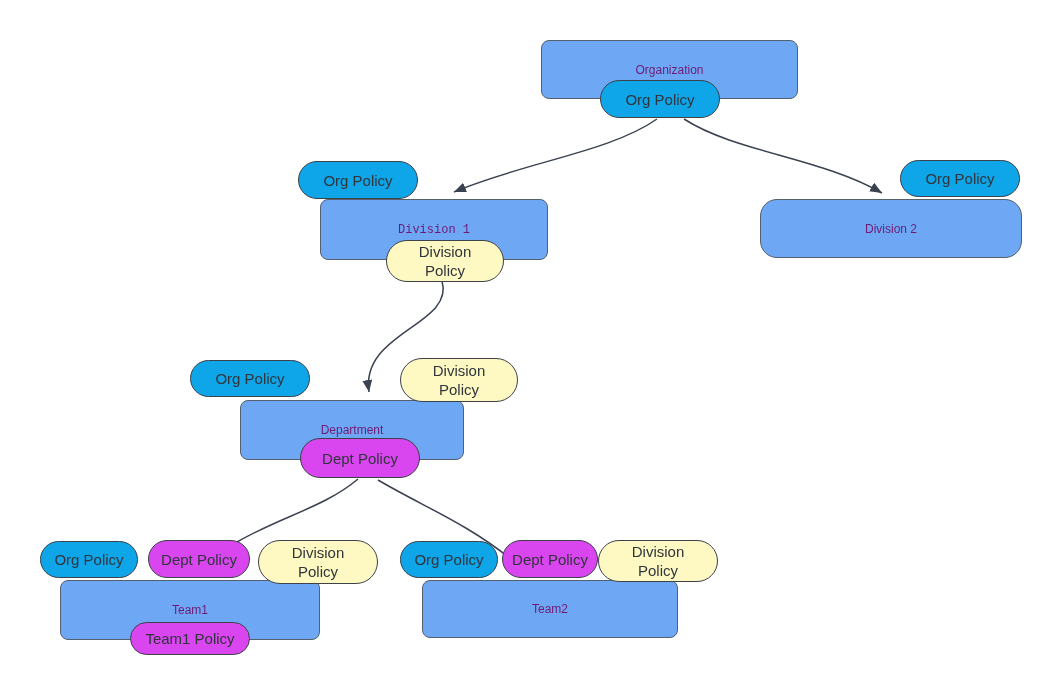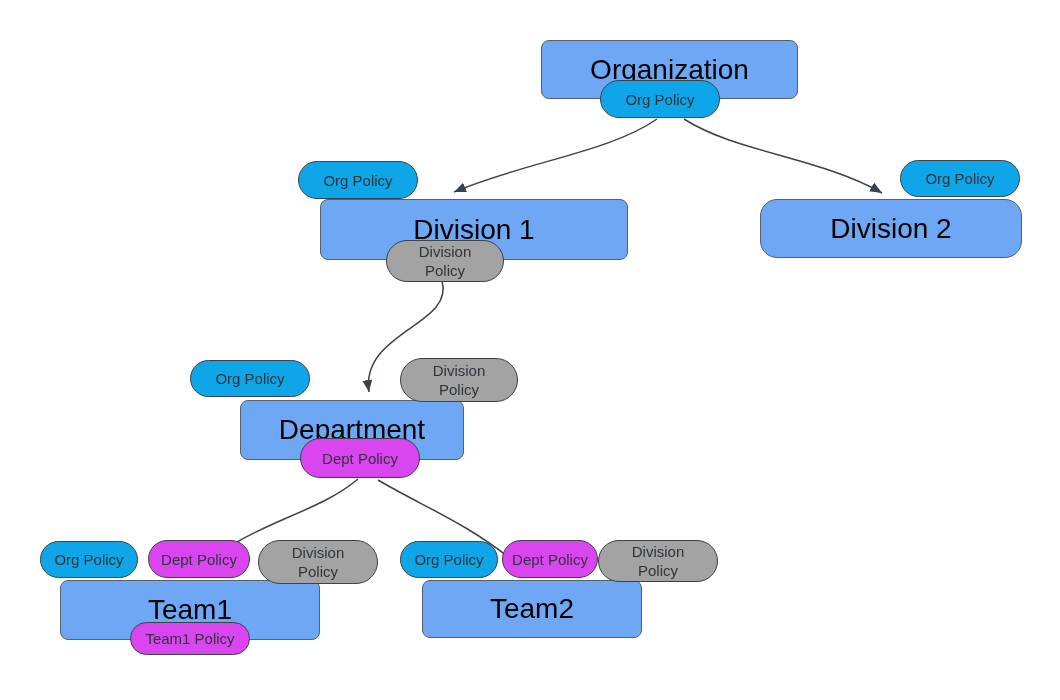--- a/index.html
+++ b/index.html
@@ -26,39 +26,39 @@
   }
 
   .node {
     position: absolute;
     background: #6EA8F5;
     border: 1.5px solid #56606B;
     border-radius: 8px;
     display: flex;
     align-items: center;
     justify-content: center;
-    font-size: 28px;
-    color: #000000;
+    font-size: 12px;
+    color: #701a75;
   }
 
   .badge {
     position: absolute;
     display: flex;
     align-items: center;
     justify-content: center;
     text-align: center;
     font-size: 15px;
     line-height: 19px;
     color: #2F353B;
     border: 1.5px solid #3D4248;
     border-radius: 22px;
     padding: 0 6px;
   }
   .badge--green  { background: #0ea5e9; }
-  .badge--orange { background: #a3a3a3; }
+  .badge--orange { background: #fef9c3; }
   .badge--pink   { background: #d946ef; }
   .badge--mint   { background: #d946ef; }
   .badge--twoline { padding: 0 17px; }
 </style>
 </head>
 <body>
 
 <div class="canvas">
 
   <svg class="connectors" viewBox="0 0 1060 700" xmlns="http://www.w3.org/2000/svg">
@@ -74,21 +74,21 @@
     <path class="edge" d="M378,480 C424,507 468,524 512,560"></path>
   </svg>
 
   <div class="node" style="left:541px; top:40px; width:257px; height:59px;">
     <span>Organization</span>
   </div>
   <div class="badge badge--green" style="left:600px; top:80px; width:120px; height:38px;">
     <span>Org Policy</span>
   </div>
 
-  <div class="node" style="left:320px; top:199px; width:308px; height:61px;">
+  <div class="node" style="left:320px; top:199px; width:228px; height:61px;font-family:Liberation Mono, monospace;">
     <span>Division 1</span>
   </div>
   <div class="badge badge--green" style="left:298px; top:161px; width:120px; height:38px;">
     <span>Org Policy</span>
   </div>
   <div class="badge badge--orange badge--twoline" style="left:386px; top:240px; width:118px; height:42px;">
     <span>Division Policy</span>
   </div>
 
   <div class="node" style="left:760px; top:199px; width:262px; height:59px;border-radius:17px;">
@@ -120,21 +120,21 @@
   <div class="badge badge--pink" style="left:148px; top:540px; width:102px; height:38px;">
     <span>Dept Policy</span>
   </div>
   <div class="badge badge--orange badge--twoline" style="left:258px; top:540px; width:120px; height:44px;">
     <span>Division Policy</span>
   </div>
   <div class="badge badge--mint" style="left:130px; top:622px; width:120px; height:33px;">
     <span>Team1 Policy</span>
   </div>
 
-  <div class="node" style="left:422px; top:580px; width:220px; height:58px;">
+  <div class="node" style="left:422px; top:580px; width:256px; height:58px;">
     <span>Team2</span>
   </div>
   <div class="badge badge--green" style="left:400px; top:541px; width:98px; height:37px;">
     <span>Org Policy</span>
   </div>
   <div class="badge badge--pink" style="left:502px; top:540px; width:96px; height:38px;">
     <span>Dept Policy</span>
   </div>
   <div class="badge badge--orange badge--twoline" style="left:598px; top:540px; width:120px; height:42px;">
     <span>Division Policy</span>

